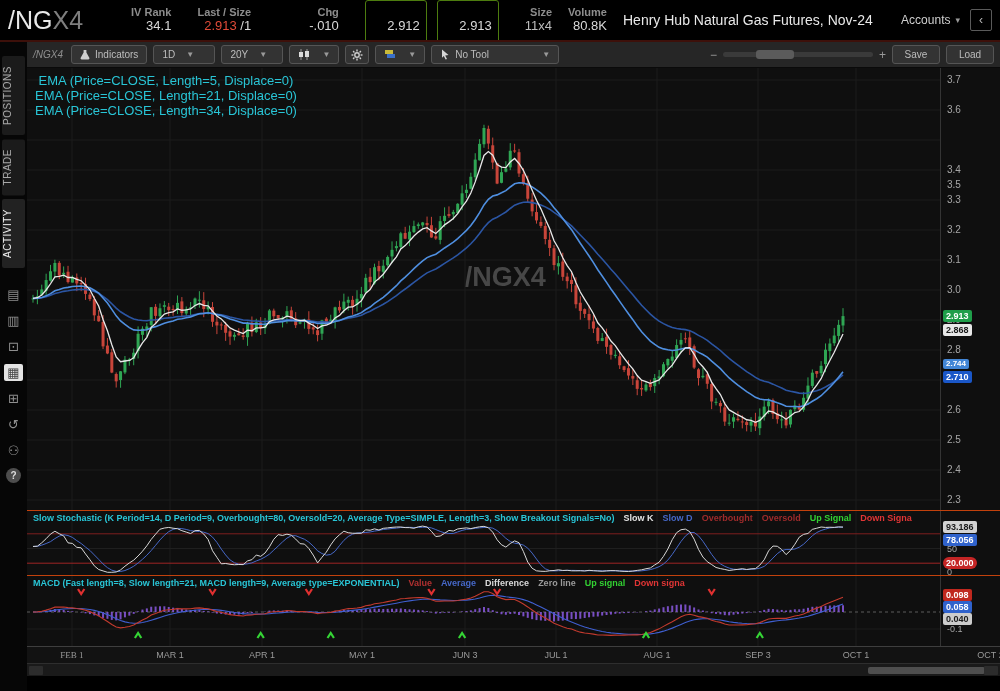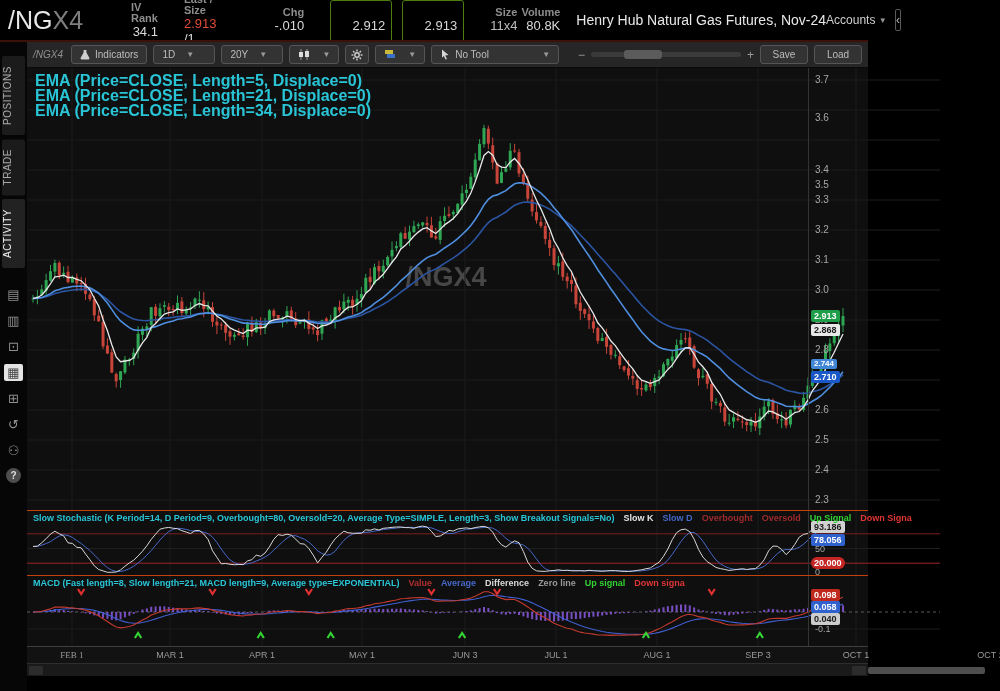--- a/index.html
+++ b/index.html
@@ -1,18 +1,18 @@
 <!DOCTYPE html>
 <html><head>
 <meta charset="utf-8">
 <style>
   * { box-sizing: border-box; margin:0; padding:0; }
   html,body { width:1000px; height:691px; overflow:hidden; background:#000;
     font-family:"Liberation Sans","DejaVu Sans",sans-serif; }
-  .app { width:868px; height:691px; display:flex; flex-direction:column; background:#000; }
+  .app { width:1000px; height:691px; display:flex; flex-direction:column; background:#000; }
 
   
   .topbar { height:40px; display:flex; align-items:center; background:#000; color:#ddd; padding:0 8px; }
   .sym { font-size:25px; letter-spacing:0; margin-right:22px; }
   .sym .s1 { color:#e8e8e8; } .sym .s2 { color:#7e7e7e; }
   .fld { display:flex; flex-direction:column; align-items:flex-end; margin-left:26px; }
   .fld .lab { font-size:11px; color:#8d8d8d; line-height:11px;font-weight:bold; }
   .fld .val { font-size:13px; color:#d9d9d9; line-height:15px; }
   .red { color:#e14b38; }
   .boxval { border:1px solid #4d7c0f; border-radius:3px; padding:17px 6px; min-width:62px; text-align:right; }
@@ -50,21 +50,21 @@
 
   
   .chart-area { position:relative; height:442px; background:#0f0f0f; }
   .panel { position:relative; border-top:1px solid #c2410c; background:#0f0f0f; }
   .stoch { height:65px; } .macd { height:71px; }
   svg.plot { position:absolute; left:0; top:0; display:block; }
   .axis { position:absolute; right:0; top:0; bottom:0; width:60px; border-left:1px solid #343434; }
   .ytick { position:absolute; left:6px; font-size:10px; color:#a6a6a6; }
   .badge { position:absolute; left:2px; font-size:9px; font-weight:bold; padding:1px 3px; border-radius:2px; line-height:10px; }
   .ema-labels { position:absolute; top:5px; left:8px; z-index:3; }
-  .ema-labels div { font-size:16px; font-weight:bold; color:#29c5d6; line-height:15px; }
+  .ema-labels div { font-size:13px; font-weight:normal; color:#29c5d6; line-height:15px;text-align:center; }
   .watermark { position:absolute; left:45%; top:44%; font-size:27px; font-weight:bold; color:#474747; z-index:0; }
   .plabel { position:absolute; top:2px; left:6px; z-index:3; font-size:9px; font-weight:bold; color:#29c5d6; white-space:nowrap; }
   .plabel .leg { margin-left:9px; font-weight:bold; }
 
   
   .dates { position:relative; height:17px; background:#121212; border-top:1px solid #3e3e3e; }
   .dates .dt { position:absolute; top:3px; font-size:9px; color:#9a9a9a; transform:translateX(-50%); white-space:nowrap; }
   .hscroll { position:relative; height:13px; background:#1a1a1a; border-top:1px solid #2e2e2e; }
   .hthumb { position:absolute; left:841px; top:3px; width:117px; height:7px; background:#4e4e4e; border-radius:2px; }
   .hbox { position:absolute; top:2px; width:14px; height:9px; background:#2c2c2c; border-radius:1px; }
@@ -96,21 +96,21 @@
       <span class="val red boxval">2.912</span>
     </div>
     <div class="fld" style="margin-left:10px">
       <span class="lab">Ask (Buy)</span>
       <span class="val red boxval">2.913</span>
     </div>
     <div class="fld">
       <span class="lab">Size</span>
       <span class="val" style="color:#bdbdbd">11x4</span>
     </div>
-    <div class="fld" style="margin-left:4px">
+    <div class="fld" style="margin-left:16px">
       <span class="lab">Volume</span>
       <span class="val">80.8K</span>
     </div>
     <div class="desc">Henry Hub Natural Gas Futures, Nov-24</div>
     <div class="accounts">
       <span>Accounts</span>
       <span style="font-size:9px;color:#9a9a9a">▾</span>
     </div>
     <div class="collapse">
       <span>‹</span>
@@ -606,21 +606,21 @@
             <polyline points="6,230.42116537392144 10.378378378378379,230.22820715018275 14.756756756756756,229.42931926138556 19.135135135135133,227.85009390282124 23.513513513513512,225.61519201879557 27.89189189189189,222.82798797184967 32.27027027027027,221.45380118516044 36.648648648648646,219.93652801204288 41.027027027027025,219.40375105679567 45.4054054054054,218.4756191488658 49.78378378378378,218.1978756574309 54.16216216216216,217.9472659790864 58.54054054054053,218.66907950108475 62.91891891891891,219.79612188600532 67.29729729729729,222.3004657699969 71.67567567567568,225.1196715967911 76.05405405405405,229.9619034946451 80.43243243243242,235.00939346109317 84.8108108108108,241.33177350533512 89.18918918918918,247.87698661574828 93.56756756756756,252.91374072639832 97.94594594594594,256.42975237257536 102.32432432432432,259.60711176956613 106.7027027027027,261.8901261662525 111.08108108108107,262.24023004642635 115.45945945945945,262.10134205896026 119.83783783783782,261.77287238330473 124.21621621621621,259.7219293543715 128.59459459459458,258.6452507895716 132.97297297297297,256.97411173812077 137.35135135135135,255.17680595132407 141.7297297297297,253.99395408438718 146.1081081081081,252.9097533413388 150.48648648648648,251.27196117211972 154.86486486486484,250.70888151709426 159.24324324324323,249.8213249583122 163.6216216216216,248.86360764963214 168,247.19682981853887 172.37837837837836,245.78770086089935 176.75675675675674,245.35868846369274 181.13513513513513,244.75089420160265 185.5135135135135,245.57138400783495 189.89189189189187,246.6522143856661 194.27027027027026,247.57492889337234 198.64864864864865,249.13909010496175 203.027027027027,250.91024577592094 207.4054054054054,252.35698627674523 211.78378378378378,253.70930771960255 216.16216216216213,255.09454515291944 220.54054054054052,255.11198581415695 224.9189189189189,255.90633678858458 229.2972972972973,255.7542137189611 233.67567567567565,256.1469838796763 238.05405405405403,256.25253935494777 242.43243243243242,255.00152372070417 246.8108108108108,254.39166986618417 251.18918918918916,253.99311953345816 255.56756756756755,253.59585341889772 259.94594594594594,252.64801104397753 264.3243243243243,252.46516451686088 268.7027027027027,252.89481252224823 273.08108108108104,253.01998702731012 277.4594594594594,252.89601044333045 281.8378378378378,253.62236115617716 286.2162162162162,254.34006371025464 290.5945945945946,255.49988952038706 294.97297297297297,255.21686950751317 299.35135135135135,255.23220996011858 303.7297297297297,254.90731616859446 308.10810810810807,253.49004197886424 312.48648648648646,252.4845313610211 316.86486486486484,250.76566067343063 321.2432432432432,249.04581678634662 325.6216216216216,248.08967939599367 330,246.5162514663467 334.37837837837833,244.65305285227674 338.7567567567567,241.48711523555465 343.1351351351351,239.00256414602836 347.5135135135135,235.38720584457496 351.8918918918919,232.46560169112493 356.27027027027026,229.30437545366118 360.64864864864865,225.6381585181055 365.027027027027,221.65790478082795 369.40540540540536,217.6972404799061 373.78378378378375,212.93584295824635 378.16216216216213,209.09743238892227 382.5405405405405,204.965030812255 386.9189189189189,200.702365033976 391.2972972972973,196.67243703274028 395.6756756756756,192.83215702642642 400.054054054054,189.5917525666295 404.4324324324324,187.76137804575973 408.8108108108108,186.1967971554302 413.18918918918916,183.19653365244667 417.56756756756755,179.97929734431307 421.94594594594594,177.06375047141617 426.32432432432427,174.04967195094363 430.70270270270265,170.5702958691282 435.08108108108104,166.45890326882179 439.4594594594594,162.39724746945353 443.8378378378378,157.52027719563495 448.2162162162162,151.5283959786451 452.5945945945946,144.65013599685523 456.97297297297297,136.9509218377474 461.3513513513513,131.3701972917376 465.7297297297297,128.02176028804655 470.10810810810807,126.89206855887694 474.48648648648646,124.82890964951787 478.86486486486484,122.61566188230569 483.2432432432432,118.99599657470614 487.6216216216216,115.76801374338491 491.99999999999994,114.83452636768807 496.37837837837833,114.93810731769445 500.7567567567567,116.37323408376923 505.1351351351351,118.82843593287595 509.5135135135135,121.87970981392047 513.8918918918919,125.15447660731046 518.2702702702702,129.3231132095523 522.6486486486486,133.92629910547433 527.027027027027,139.6641197591074 531.4054054054054,144.71158179023678 535.7837837837837,150.54171778244157 540.1621621621621,156.23411606604205 544.5405405405405,161.6668601415133 548.9189189189188,168.4474948058711 553.2972972972973,175.21512171698208 557.6756756756756,181.6395531720492 562.0540540540541,188.05655807823075 566.4324324324324,194.64560915946504 570.8108108108107,201.76143580185945 575.1891891891892,207.96982567313754 579.5675675675675,214.40966049953934 583.9459459459459,220.9900547762326 588.3243243243243,226.97194316030118 592.7027027027027,233.3609564388026 597.081081081081,239.59734961052436 601.4594594594594,245.77322166201307 605.8378378378378,251.66588120203193 610.2162162162161,257.95498072916484 614.5945945945946,263.7282170006297 618.9729729729729,268.52201745396366 623.3513513513514,273.1162107167101 627.7297297297297,276.469021834653 632.108108108108,279.3717827404559 636.4864864864865,280.90391289322287 640.8648648648648,281.82002129580377 645.2432432432432,282.4325593509716 649.6216216216216,281.943187718907 654,281.0334795154964 658.3783783783783,280.10744542700434 662.7567567567567,280.03058507271203 667.1351351351351,281.8111808606825 671.5135135135134,284.3821077603264 675.8918918918919,286.5139036569711 680.2702702702702,289.1750931925687 684.6486486486486,293.20387128450704 689.027027027027,296.8953091997361 693.4054054054053,300.650704463153 697.7837837837837,305.46464510747006 702.1621621621621,309.939046266691 706.5405405405405,313.51359513478366 710.9189189189188,317.021366766179 715.2972972972973,320.33378053714154 719.6756756756756,323.66815975707505 724.054054054054,326.3761142191604 728.4324324324324,329.2919831729122 732.8108108108107,331.0374718928243 737.1891891891892,331.7267347696723 741.5675675675675,331.87965092749715 745.9459459459459,333.1500543619287 750.3243243243243,334.7873316467968 754.7027027027026,336.29410765451763 759.081081081081,338.2160274037716 763.4594594594594,338.5425620134129 767.8378378378378,338.45517438304665 772.2162162162161,338.72361606159086 776.5945945945946,337.9092261654621 780.9729729729729,336.0637133396585 785.3513513513512,333.21014013690115 789.7297297297297,330.7198629658145 794.108108108108,327.7245674106658 798.4864864864865,323.54295868939465 802.8648648648648,319.17529052099394 807.2432432432432,314.48257225579266 811.6216216216216,309.2421145777609 815.9999999999999,303.6837405252373" fill="none" stroke="#4f8fe0" stroke-width="1.6"></polyline>
             <polyline points="6,230.42116537392144 10.378378378378379,229.71365188687923 14.756756756756756,226.95591471572396 19.135135135135133,221.989889916209 23.513513513513512,215.74865100365247 27.89189189189189,208.81774983656487 32.27027027027027,208.44914433046586 36.648648648648646,207.22069498059972 41.027027027027025,209.50579048850733 45.4054054054054,209.40196034886068 49.78378378378378,211.40812048026757 54.16216216216216,212.7524700520583 58.54054054054053,217.13071827506116 62.91891891891891,221.7759940951108 67.29729729729729,230.2986309333779 71.67567567567568,237.96966391049654 76.05405405405405,251.44118343139266 80.43243243243242,262.78888666278647 84.8108108108108,276.711115757776 89.18918918918918,288.9171164118106 93.56756756756756,293.70517155217306 97.94594594594594,293.0000706462307 102.32432432432432,292.46028234397795 106.7027027027027,289.8802782736908 111.08108108108107,281.8339417985154 115.45945945945945,274.7934485937764 119.83783783783782,269.35835760476704 124.21621621621621,259.30973809152454 128.59459459459458,255.4993137748734 132.97297297297297,250.42044959111996 137.35135135135135,246.01488242186576 141.7297297297297,244.73173341958338 146.1081081081081,243.84373758334087 150.48648648648648,240.86050488220323 154.86486486486484,242.26636491041535 159.24324324324323,241.8261630637739 163.6216216216216,240.97958689679288 168,237.496075100397 172.37837837837836,235.56285382843254 176.75675675675674,237.39809071616386 181.13513513513513,237.82304433767612 185.5135135135135,243.14079024850315 189.89189189189187,247.91403288699428 194.27027027027026,250.87671324814113 198.64864864864865,255.51137623904572 203.027027027027,259.88151832120127 207.4054054054054,262.19580930913014 211.78378378378378,263.874713588812 216.16216216216213,265.56544888790387 220.54054054054052,262.13909673411285 224.9189189189189,262.70934666702857 229.2972972972973,259.883892118928 233.67567567567565,259.9474899082282 238.05405405405403,259.06769130803923 242.43243243243242,253.5422499981152 246.8108108108108,251.79254377240474 251.18918918918916,251.19756791700254 255.56756756756755,250.67277603576557 259.94594594594594,248.17171312210212 264.3243243243243,248.99337516329948 268.7027027027027,251.72601430090688 273.08108108108104,252.57458689324758 277.4594594594594,252.26847279667567 281.8378378378378,255.14093795933206 286.2162162162162,257.2663217232308 290.5945945945946,260.54359702272416 294.97297297297297,257.82462114140765 299.35135135135135,257.01161892299604 303.7297297297297,255.22720536644857 308.10810810810807,249.92390360481957 312.48648648648646,247.42574413074286 316.86486486486484,242.8094806863371 321.2432432432432,239.15544642939332 325.6216216216216,238.94639945041646 330,236.2249236902363 334.37837837837833,232.82363803068304 338.7567567567567,225.15833837656646 343.1351351351351,221.49124333463277 347.5135135135135,214.07203649976876 351.8918918918919,210.46454438538694 356.27027027027026,206.20706728326562 360.64864864864865,200.46337457635957 365.027027027027,194.2607055202572 369.40540540540536,188.8706695037341 373.78378378378375,181.02106891637226 378.16216216216213,177.5851548428089 382.5405405405405,172.9371082437333 386.9189189189189,167.9833079128844 391.2972972972973,164.11325761538382 395.6756756756756,160.88529073135183 400.054054054054,159.65276314378798 404.4324324324324,162.921053041546 408.8108108108108,165.464364778409 413.18918918918916,161.374209393143 417.56756756756755,156.85178434975418 421.94594594594594,153.87061681398498 426.32432432432427,150.55004012472875 430.70270270270265,145.62553843347698 435.08108108108104,138.86535137757042 439.4594594594594,133.17046407697077 443.8378378378378,125.03050087046313 448.2162162162162,113.8901951832239 452.5945945945946,101.21597551513469 456.97297297297297,87.46357709231283 461.3513513513513,83.49670200542202 465.7297297297297,87.1769314206599 470.10810810810807,96.6496713695002 474.48648648648646,99.16555443164222 478.86486486486484,99.60476435782262 483.2432432432432,94.00295740478509 487.6216216216216,90.49803341324777 491.99999999999994,95.49857314573819 496.37837837837833,102.32368770307829 500.7567567567567,111.79062571689097 505.1351351351351,122.32056861924168 509.5135135135135,132.34452862094923 513.8918918918919,140.8637339277023 518.2702702702702,150.9123156957919 522.6486486486486,160.5942631520925 527.027027027027,172.74361753320767 531.4054054054054,180.22447905598185 535.7837837837837,189.7640119388177 540.1621621621621,197.56204092656054 544.5405405405405,203.70612758311563 548.9189189189188,214.55536553855987 553.2972972972973,224.0007073017373 557.6756756756756,231.29509410873152 562.0540540540541,238.2722651191695 566.4324324324324,245.69355007004864 570.8108108108107,254.76893412196668 575.1891891891892,259.86386420995075 579.5675675675675,266.1785790611526 583.9459459459459,273.0503852218231 588.3243243243243,277.6305324815443 592.7027027027027,284.17071806230183 597.081081081081,290.10090581744856 601.4594594594594,295.9112512705987 605.8378378378378,300.8049930478061 610.2162162162161,307.4853206987023 614.5945945945946,312.1437403708941 618.9729729729729,313.58250090969744 623.3513513513514,315.4077150545229 627.7297297297297,313.60418770770923 632.108108108108,311.86925573796765 636.4864864864865,306.6545752989425 640.8648648648648,301.4300853064992 645.2432432432432,297.13937017188283 649.6216216216216,290.44273724734234 654,284.27395732535837 658.3783783783783,279.7983397309328 662.7567567567567,279.6195536638846 667.1351351351351,286.28541535605206 671.5135135135134,294.2207358229564 675.8918918918919,298.7577780897766 680.2702702702702,304.43418157603287 684.6486486486486,314.1200051186521 689.027027027027,320.6832328631101 693.4054054054053,326.5237076078474 697.7837837837837,335.55048892211187 702.1621621621621,341.9280119010412 706.5405405405405,344.3717025392645 710.9189189189188,346.9474960528867 715.2972972972973,349.1176367841798 719.6756756756756,351.74907517492255 724.054054054054,352.3179363966198 728.4324324324324,354.36218183455634 732.8108108108107,352.4055742536862 737.1891891891892,347.8101706818412 741.5675675675675,343.0097179564761 745.9459459459459,343.9578415397317 750.3243243243243,346.35859585831355 754.7027027027026,348.02635314945087 759.081081081081,351.1626437317375 763.4594594594594,348.0443985244335 767.8378378378378,344.5566983760839 772.2162162162161,343.5071431997332 776.5945945945946,338.92653786788014 780.9729729729729,331.8205536057937 785.3513513513512,322.77183844030526 789.7297297297297,317.1202560451864 794.108108108108,310.6707079831838 798.4864864864865,301.02276248101674 802.8648648648648,292.5147112663405 807.2432432432432,284.19493737882027 811.6216216216216,275.07580418502823 815.9999999999999,266.0838694566855" fill="none" stroke="#e8e8e8" stroke-width="1.3"></polyline>
           </svg>
         <div class="ema-labels">
           <div>EMA (Price=CLOSE, Length=5, Displace=0)</div>
           <div>EMA (Price=CLOSE, Length=21, Displace=0)</div>
           <div>EMA (Price=CLOSE, Length=34, Displace=0)</div>
         </div>
         <div class="axis" id="priceAxis">
             <div class="ytick" style="top: 6px;">3.7</div>
-            <div class="ytick" style="top: 36px; margin-top: 8px;">3.6</div>
+            <div class="ytick" style="top: 36px;">3.6</div>
             <div class="ytick" style="top: 66px; margin-top: 45px;">3.5</div>
             <div class="ytick" style="top: 96px;">3.4</div>
             <div class="ytick" style="top: 126px;">3.3</div>
             <div class="ytick" style="top: 156px;">3.2</div>
             <div class="ytick" style="top: 186px;">3.1</div>
             <div class="ytick" style="top: 216px;">3.0</div>
             <div class="ytick" style="top: 246px;">2.9</div>
             <div class="ytick" style="top: 276px;">2.8</div>
             <div class="ytick" style="top: 306px;">2.7</div>
             <div class="ytick" style="top: 336px;">2.6</div>

